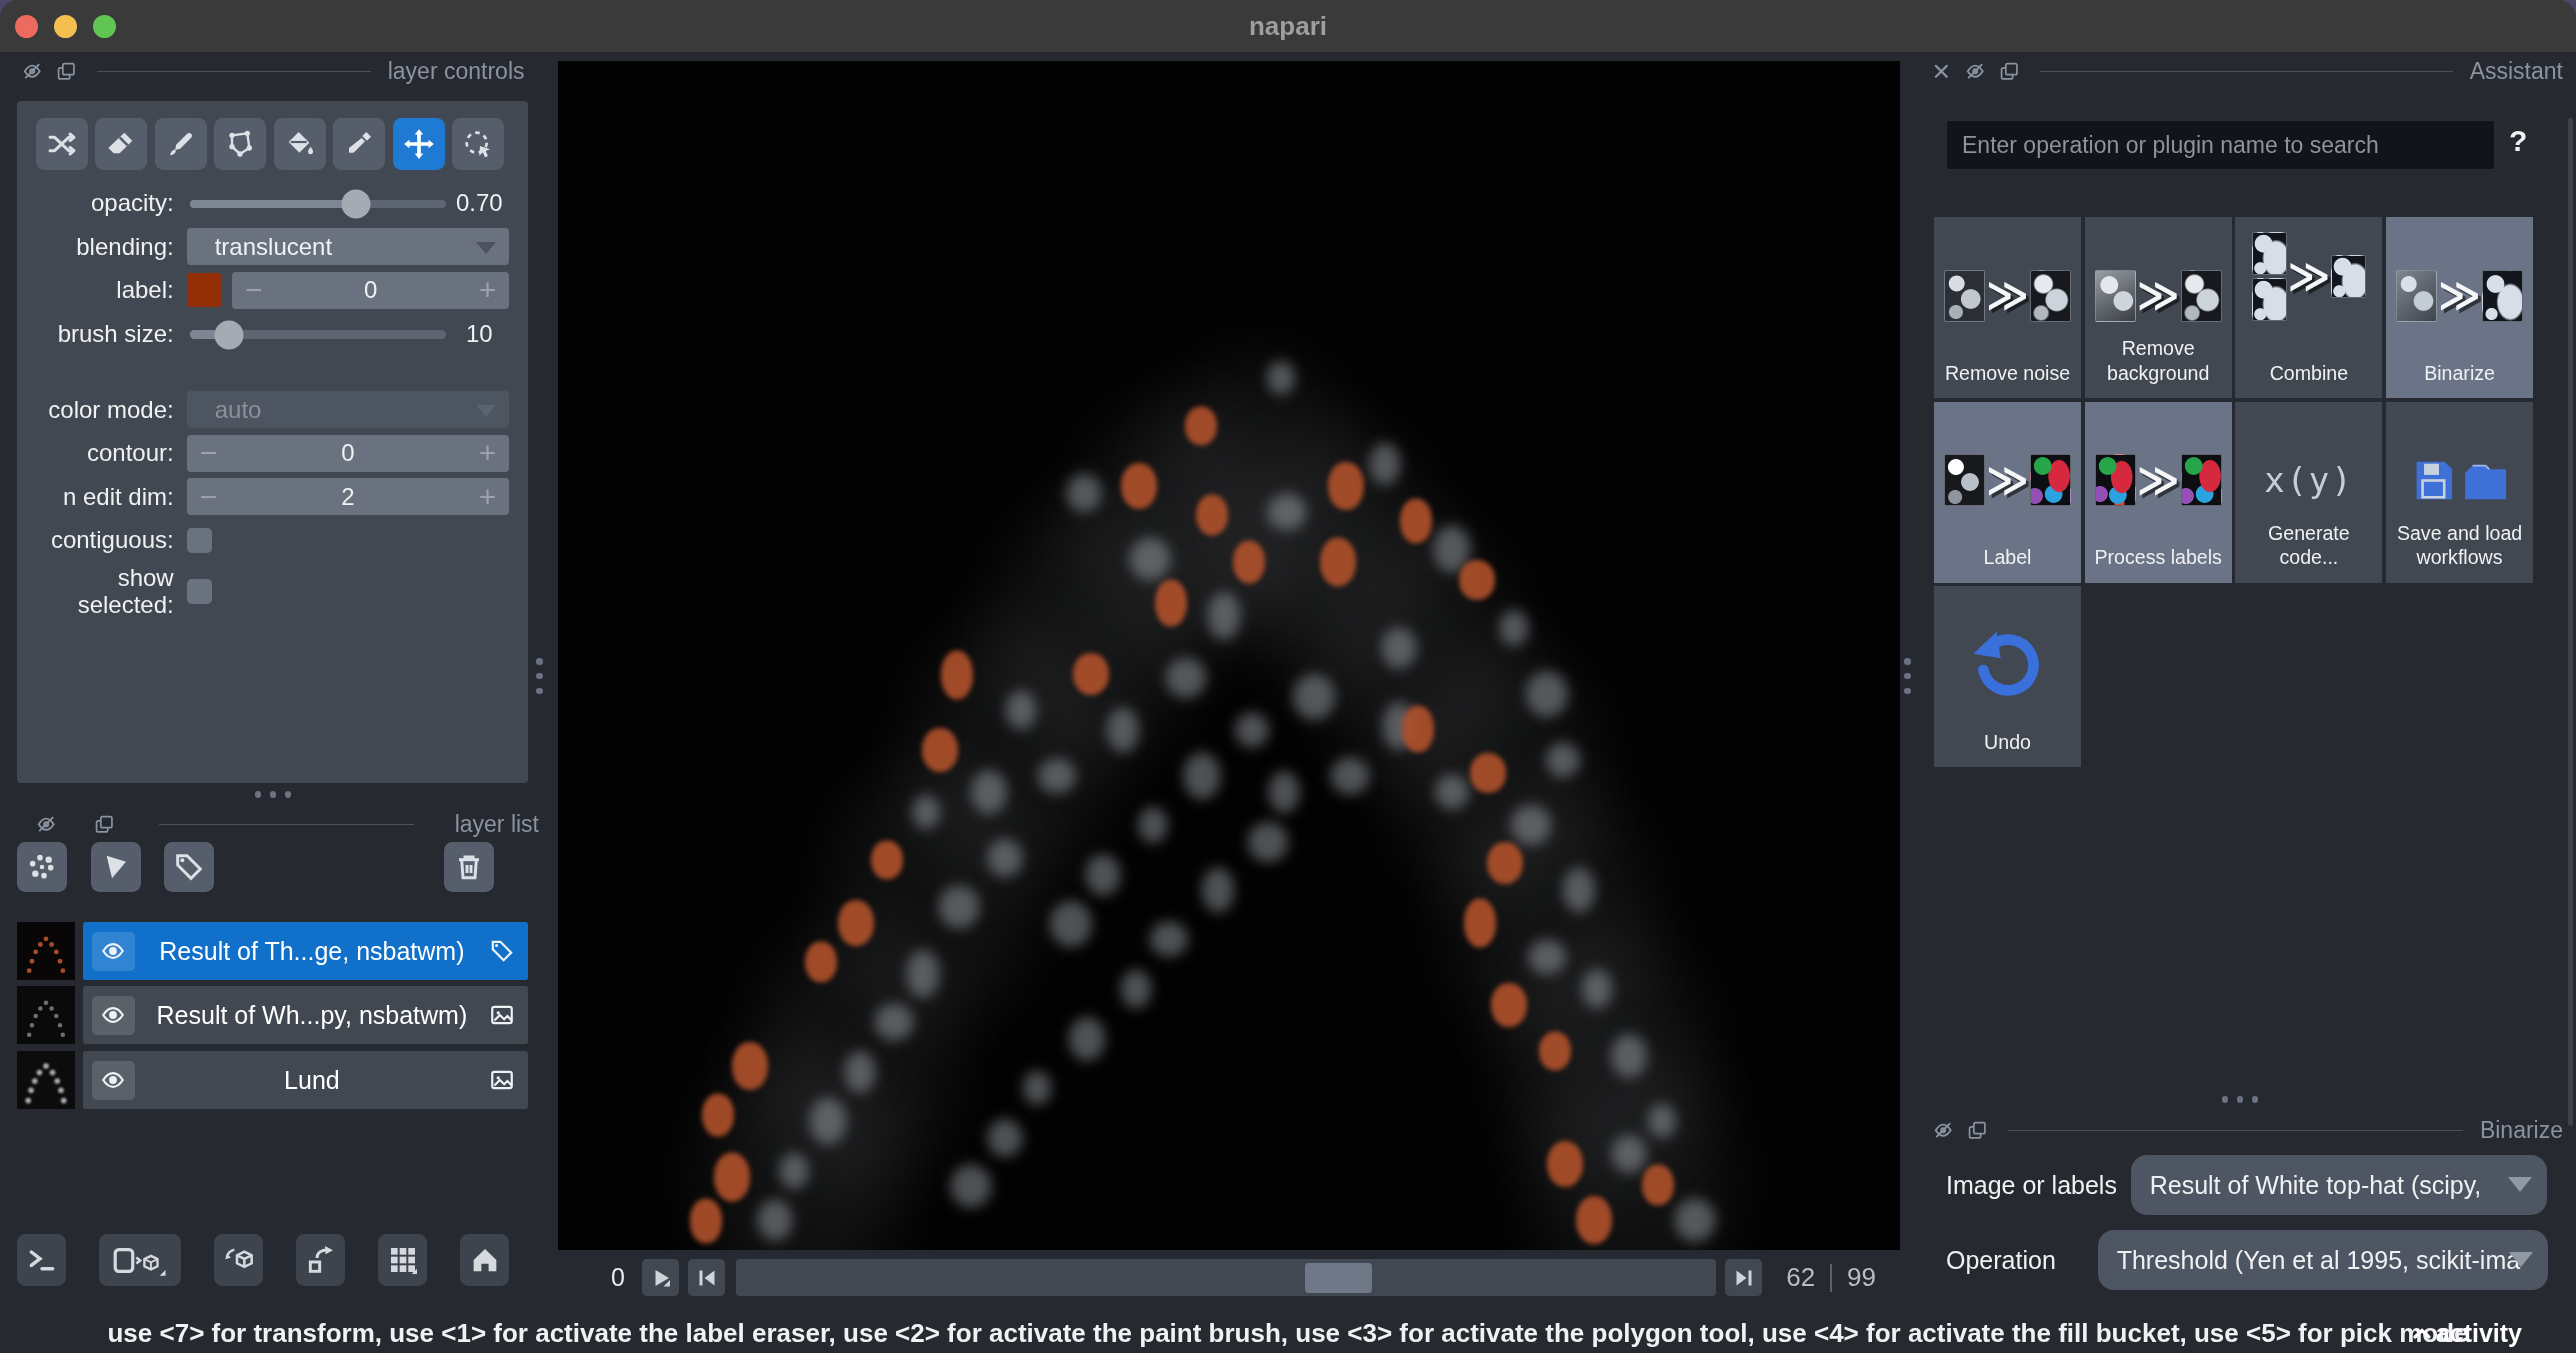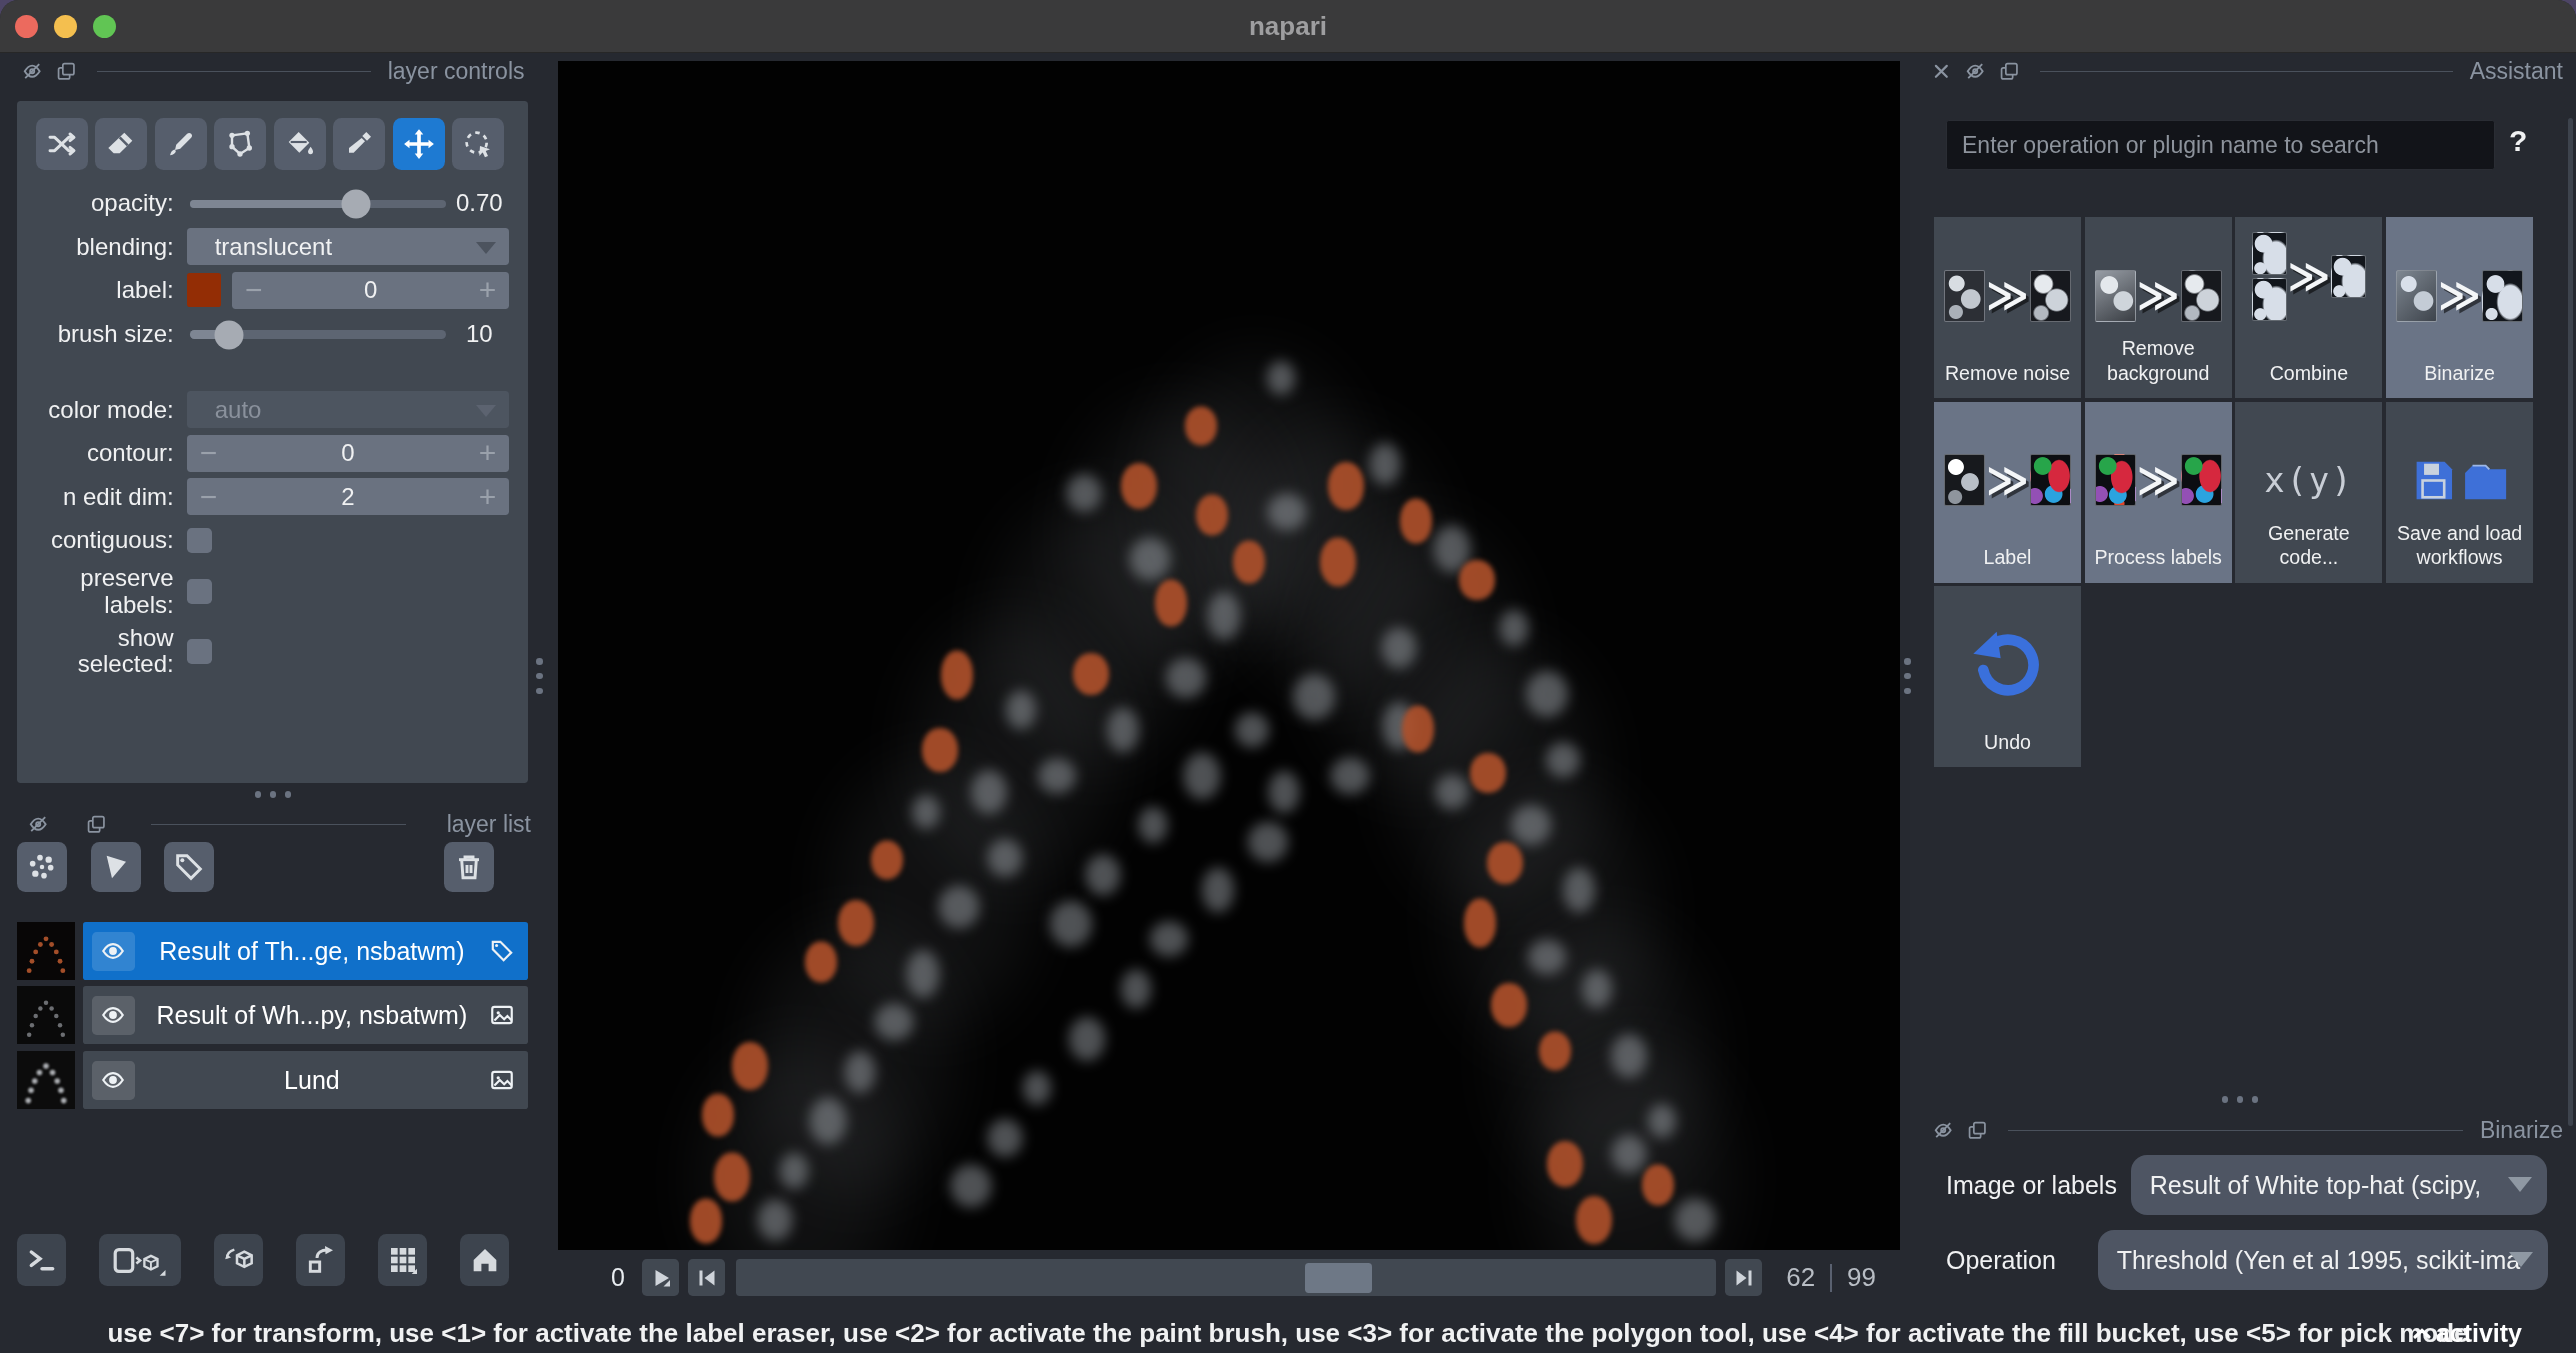--- a/index.html
+++ b/index.html
@@ -279,38 +279,34 @@
             <span class="num">2</span>
             <span class="plus">+</span>
           </div>
         </div>
 
         <div class="crow">
           <span class="clabel">contiguous:</span>
           <span class="checkbox"></span>
         </div>
 
-        <div class="crow" style="min-height:52px;">
-          <span class="clabel">preserve labels:</span>
-          <span class="checkbox"></span>
-        </div>
 
         <div class="crow" style="min-height:52px;">
           <span class="clabel">show selected:</span>
           <span class="checkbox"></span>
         </div>
       </div>
 
       <div class="hdots abs" style="left:243px;top:737px;width:60px;height:9.3px;">
           <i></i>
           <i></i>
           <i></i>
         </div>
 
-      <div class="phead" style="left:27px;top:758px;width:504px;gap:24px;">
+      <div class="phead" style="left:35px;top:758px;width:504px;gap:24px;">
         <span class="hic">
             <svg width="22.4" height="22.4" viewBox="0 0 24 24" fill="none" stroke="currentColor" stroke-width="2">
               <path d="M4 12c2.5-4 5.5-6 8-6s5.5 2 8 6c-2.5 4-5.5 6-8 6s-5.5-2-8-6z"></path>
               <circle cx="12" cy="12" r="2.2"></circle>
               <path d="M4.5 19.5l15-15"></path>
             </svg>
           </span>
         <span class="hic">
             <svg width="20.5" height="20.5" viewBox="0 0 24 24" fill="none" stroke="currentColor" stroke-width="2">
               <rect x="8" y="3" width="13" height="13" rx="2"></rect>

